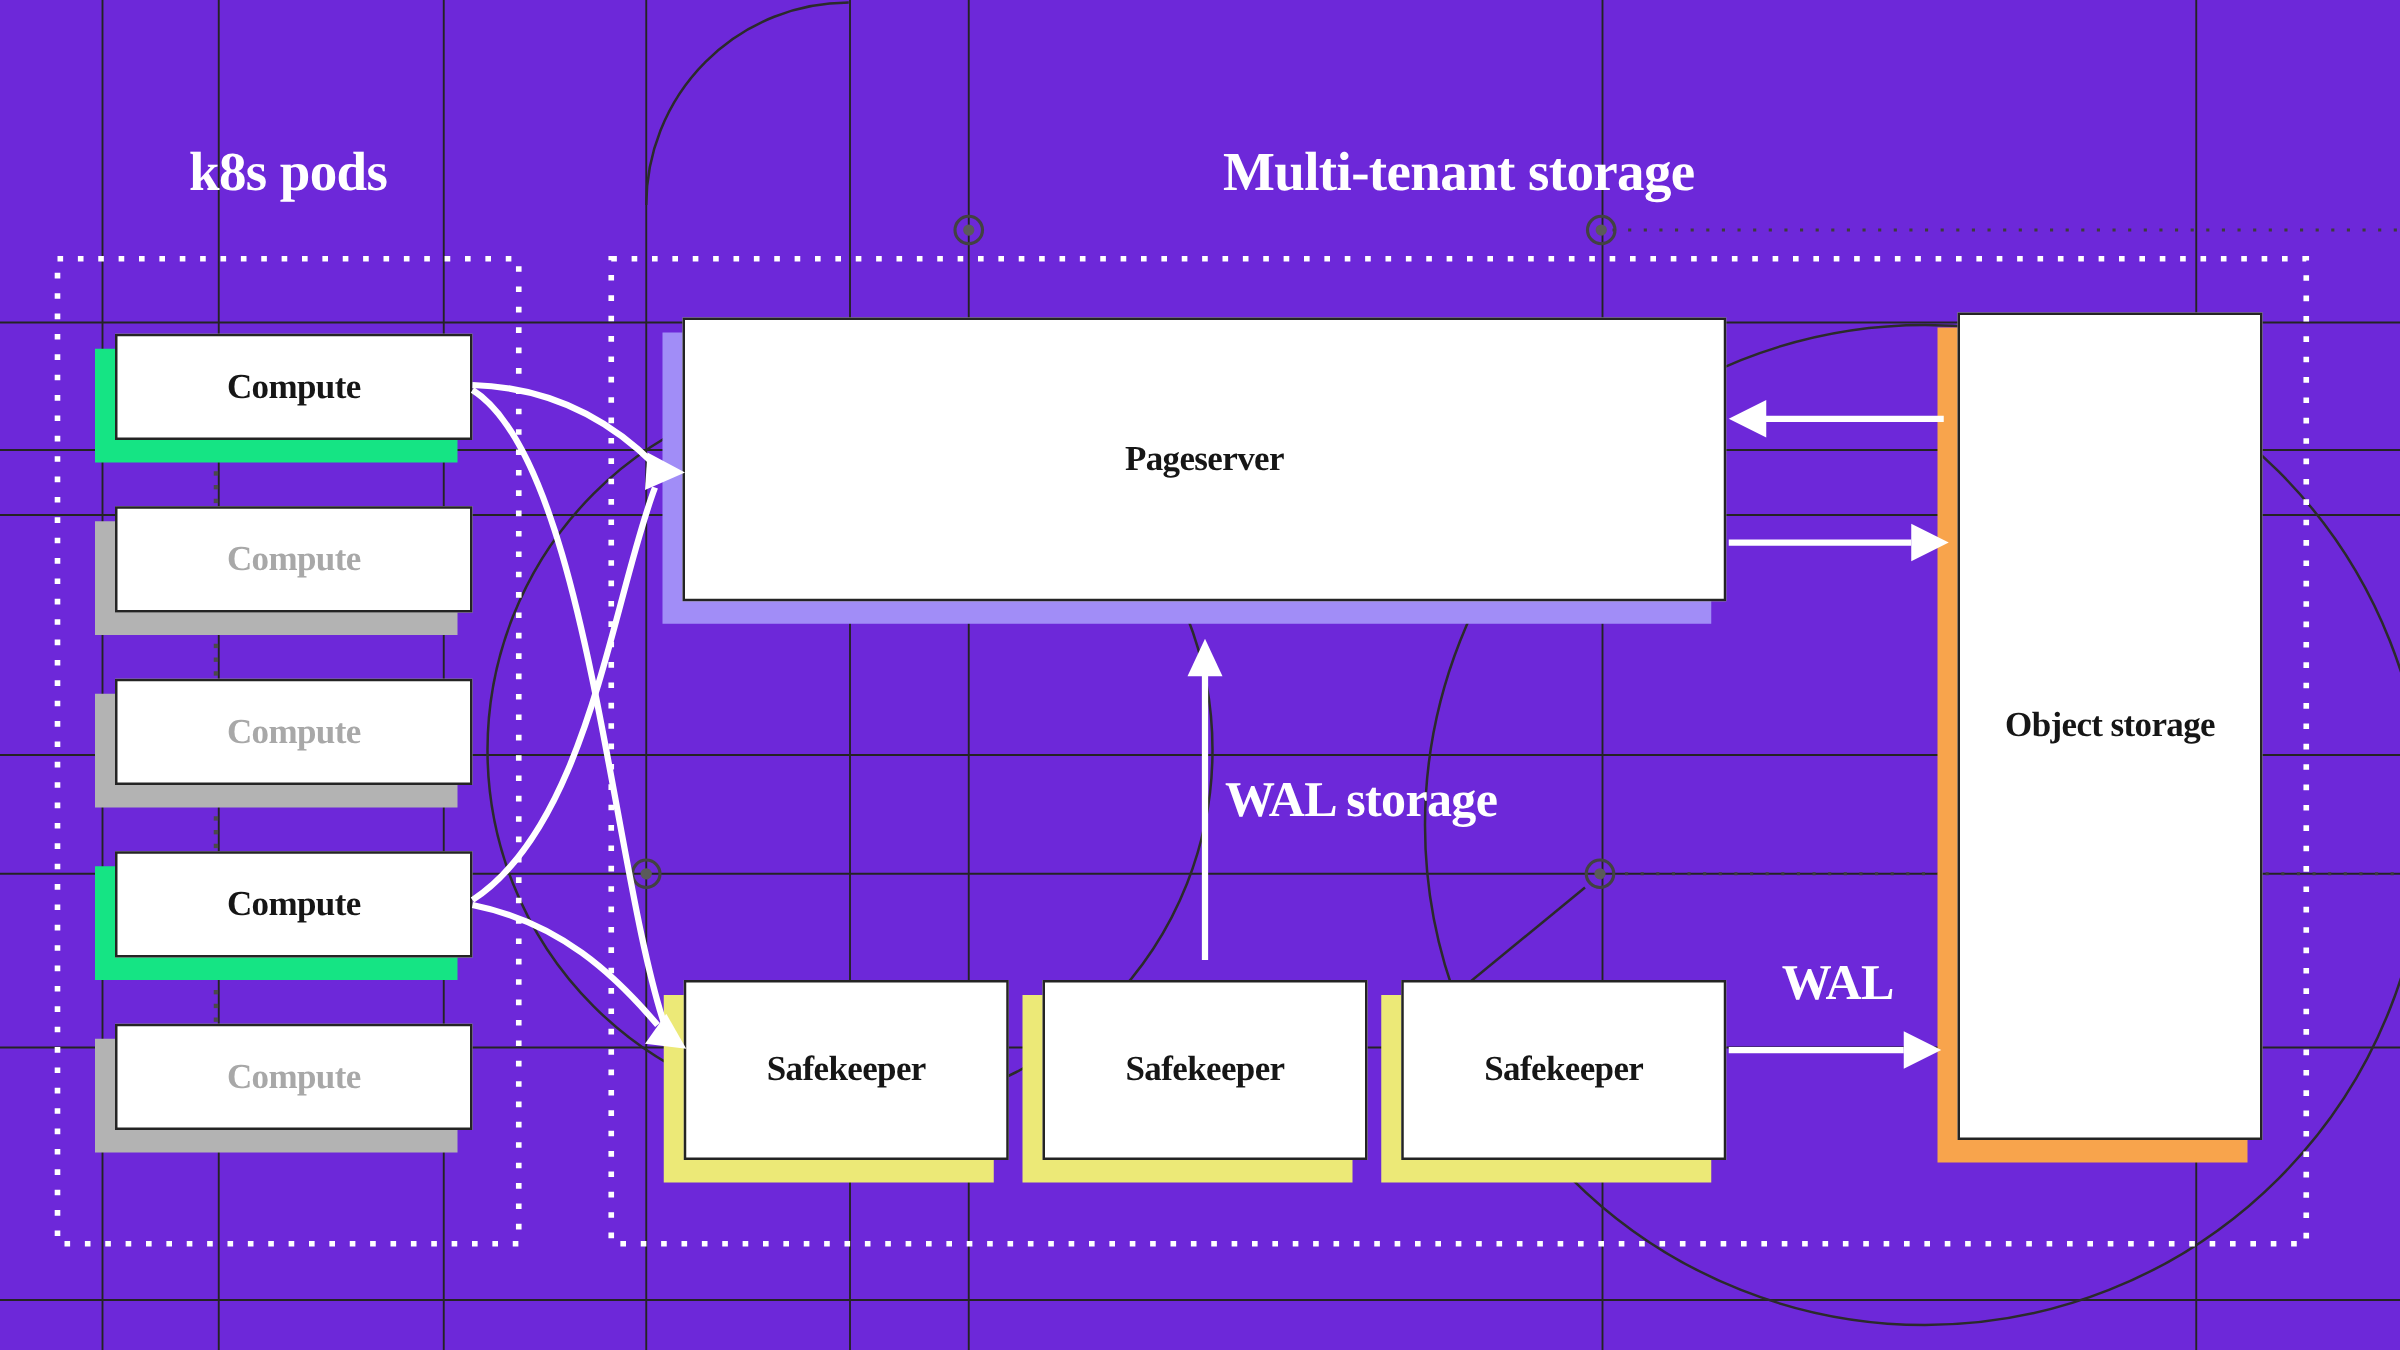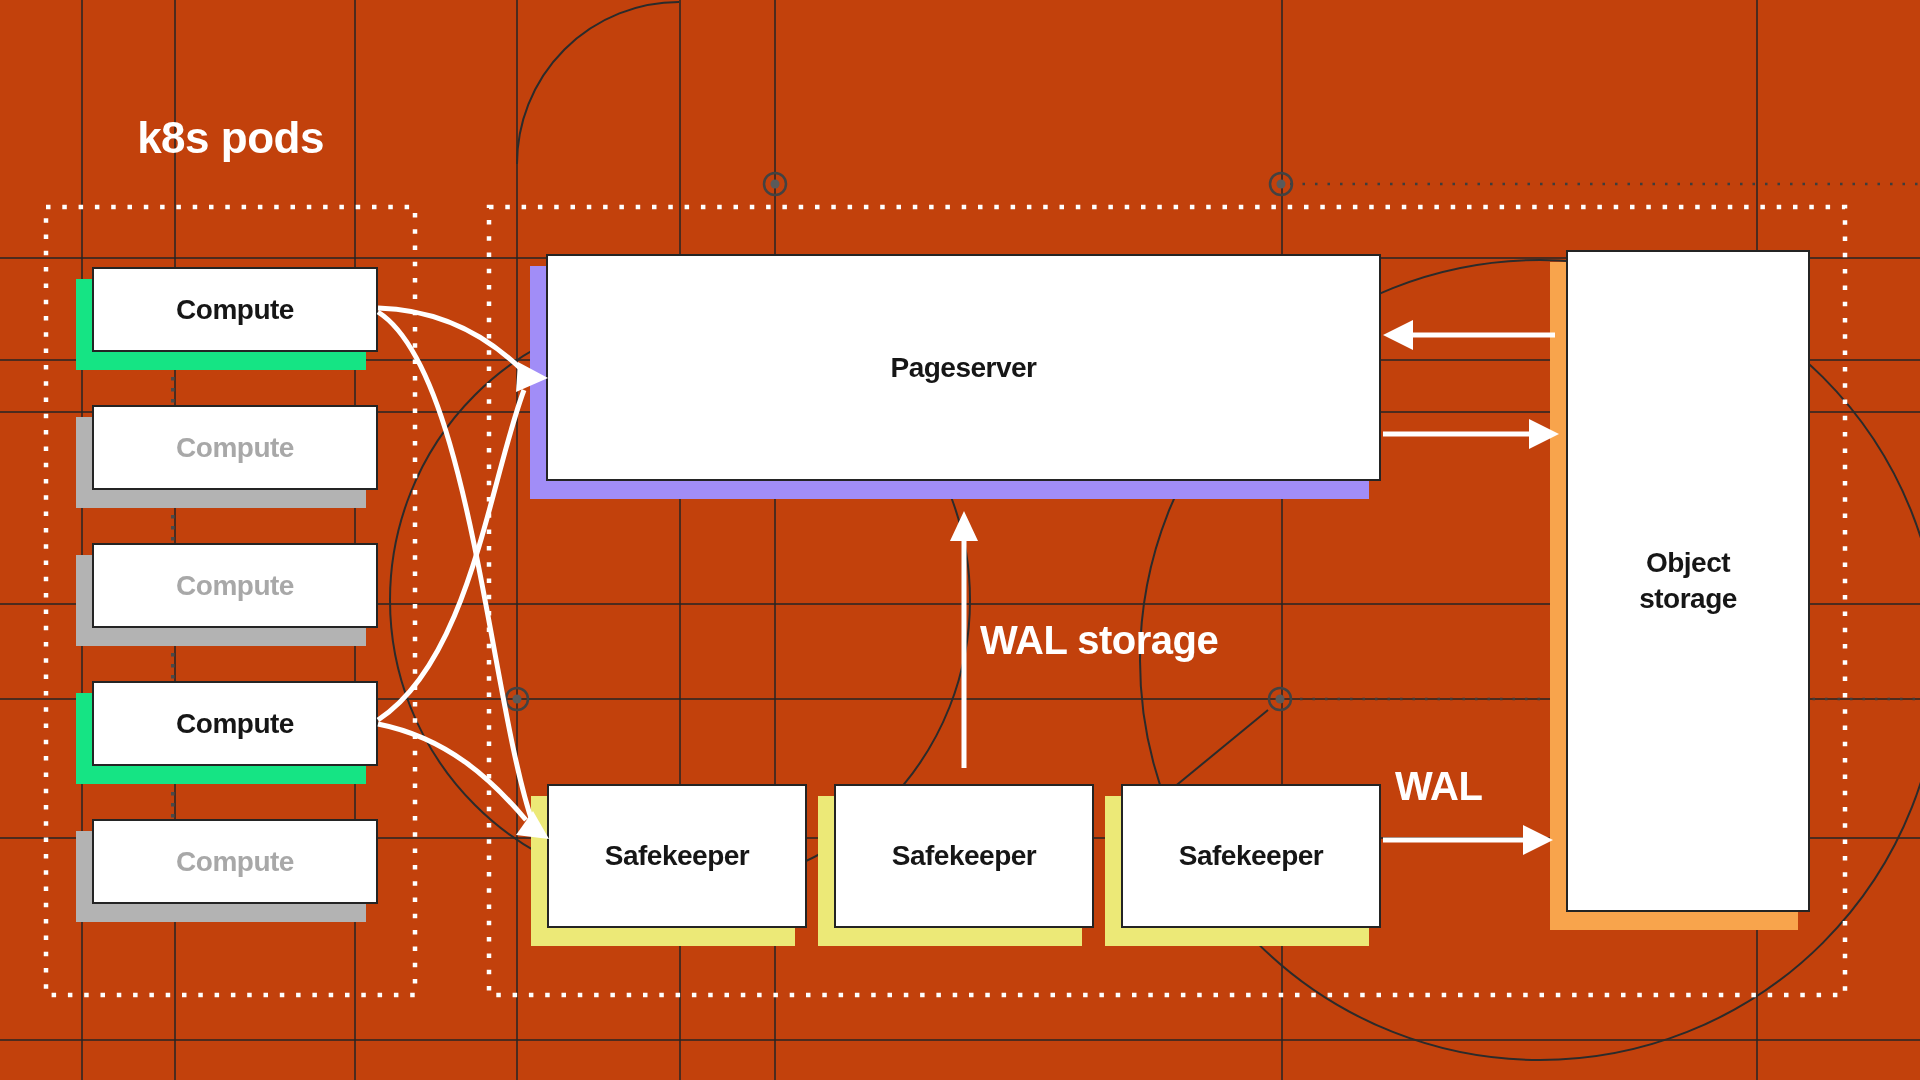--- a/index.html
+++ b/index.html
@@ -47,26 +47,26 @@
 
   #object-storage { left:1566px; top:250px; width:244px; height:662px; }
   #object-storage .accent { background:var(--object_storage_accent); }
   #object-storage .face { line-height:1.3; padding:0 26px; }
 
   .edge-label {
     position:absolute; color:#fff; font-size:40px;
     letter-spacing:-0.5px; line-height:44px;
   }
   #wal-stream-label { left:980px;  top:618px; }
-  #wal-label        { left:1395px; top:764px; width:120px; text-align:left; }
+  #wal-label        { left:1395px; top:764px; width:120px; text-align:right; }
 </style>
 </head>
 <body>
 
-<div class="canvas" style="background: #c2410c;">
+<div class="canvas" style="background: #6d28d9; font-family: Liberation Serif, serif;">
 
   <svg class="layer" width="1920" height="1080">
     <g stroke="#242424" stroke-width="1.5">
       <line x1="82" y1="0" x2="82" y2="1080"></line>
         <line x1="175" y1="0" x2="175" y2="1080"></line>
       <line x1="355" y1="0" x2="355" y2="1080"></line>
         <line x1="517" y1="0" x2="517" y2="1080"></line>
       <line x1="680" y1="0" x2="680" y2="1080"></line>
         <line x1="775" y1="0" x2="775" y2="1080"></line>
       <line x1="1282" y1="0" x2="1282" y2="1080"></line>
@@ -118,20 +118,21 @@
         <rect x="171" y="814" width="3.5" height="3.5"></rect>
     </g>
   </svg>
 
   <svg class="layer" width="1920" height="1080">
     <rect x="46" y="207" width="369" height="788" fill="none" stroke="#ffffff" stroke-width="4.5" stroke-dasharray="4.5 11.8"></rect>
     <rect x="489" y="207" width="1356" height="788" fill="none" stroke="#ffffff" stroke-width="4.5" stroke-dasharray="4.5 11.8"></rect>
   </svg>
 
   <div class="section-title" id="k8s-title">k8s pods</div>
+  <div class="section-title" id="store-title">Multi-tenant storage</div>
 
   <div class="node compute active" style="top:267px">
     <div class="accent"></div>
     <div class="face">Compute</div>
   </div>
   <div class="node compute inactive" style="top:405px">
     <div class="accent"></div>
     <div class="face">Compute</div>
   </div>
   <div class="node compute inactive" style="top:543px">

